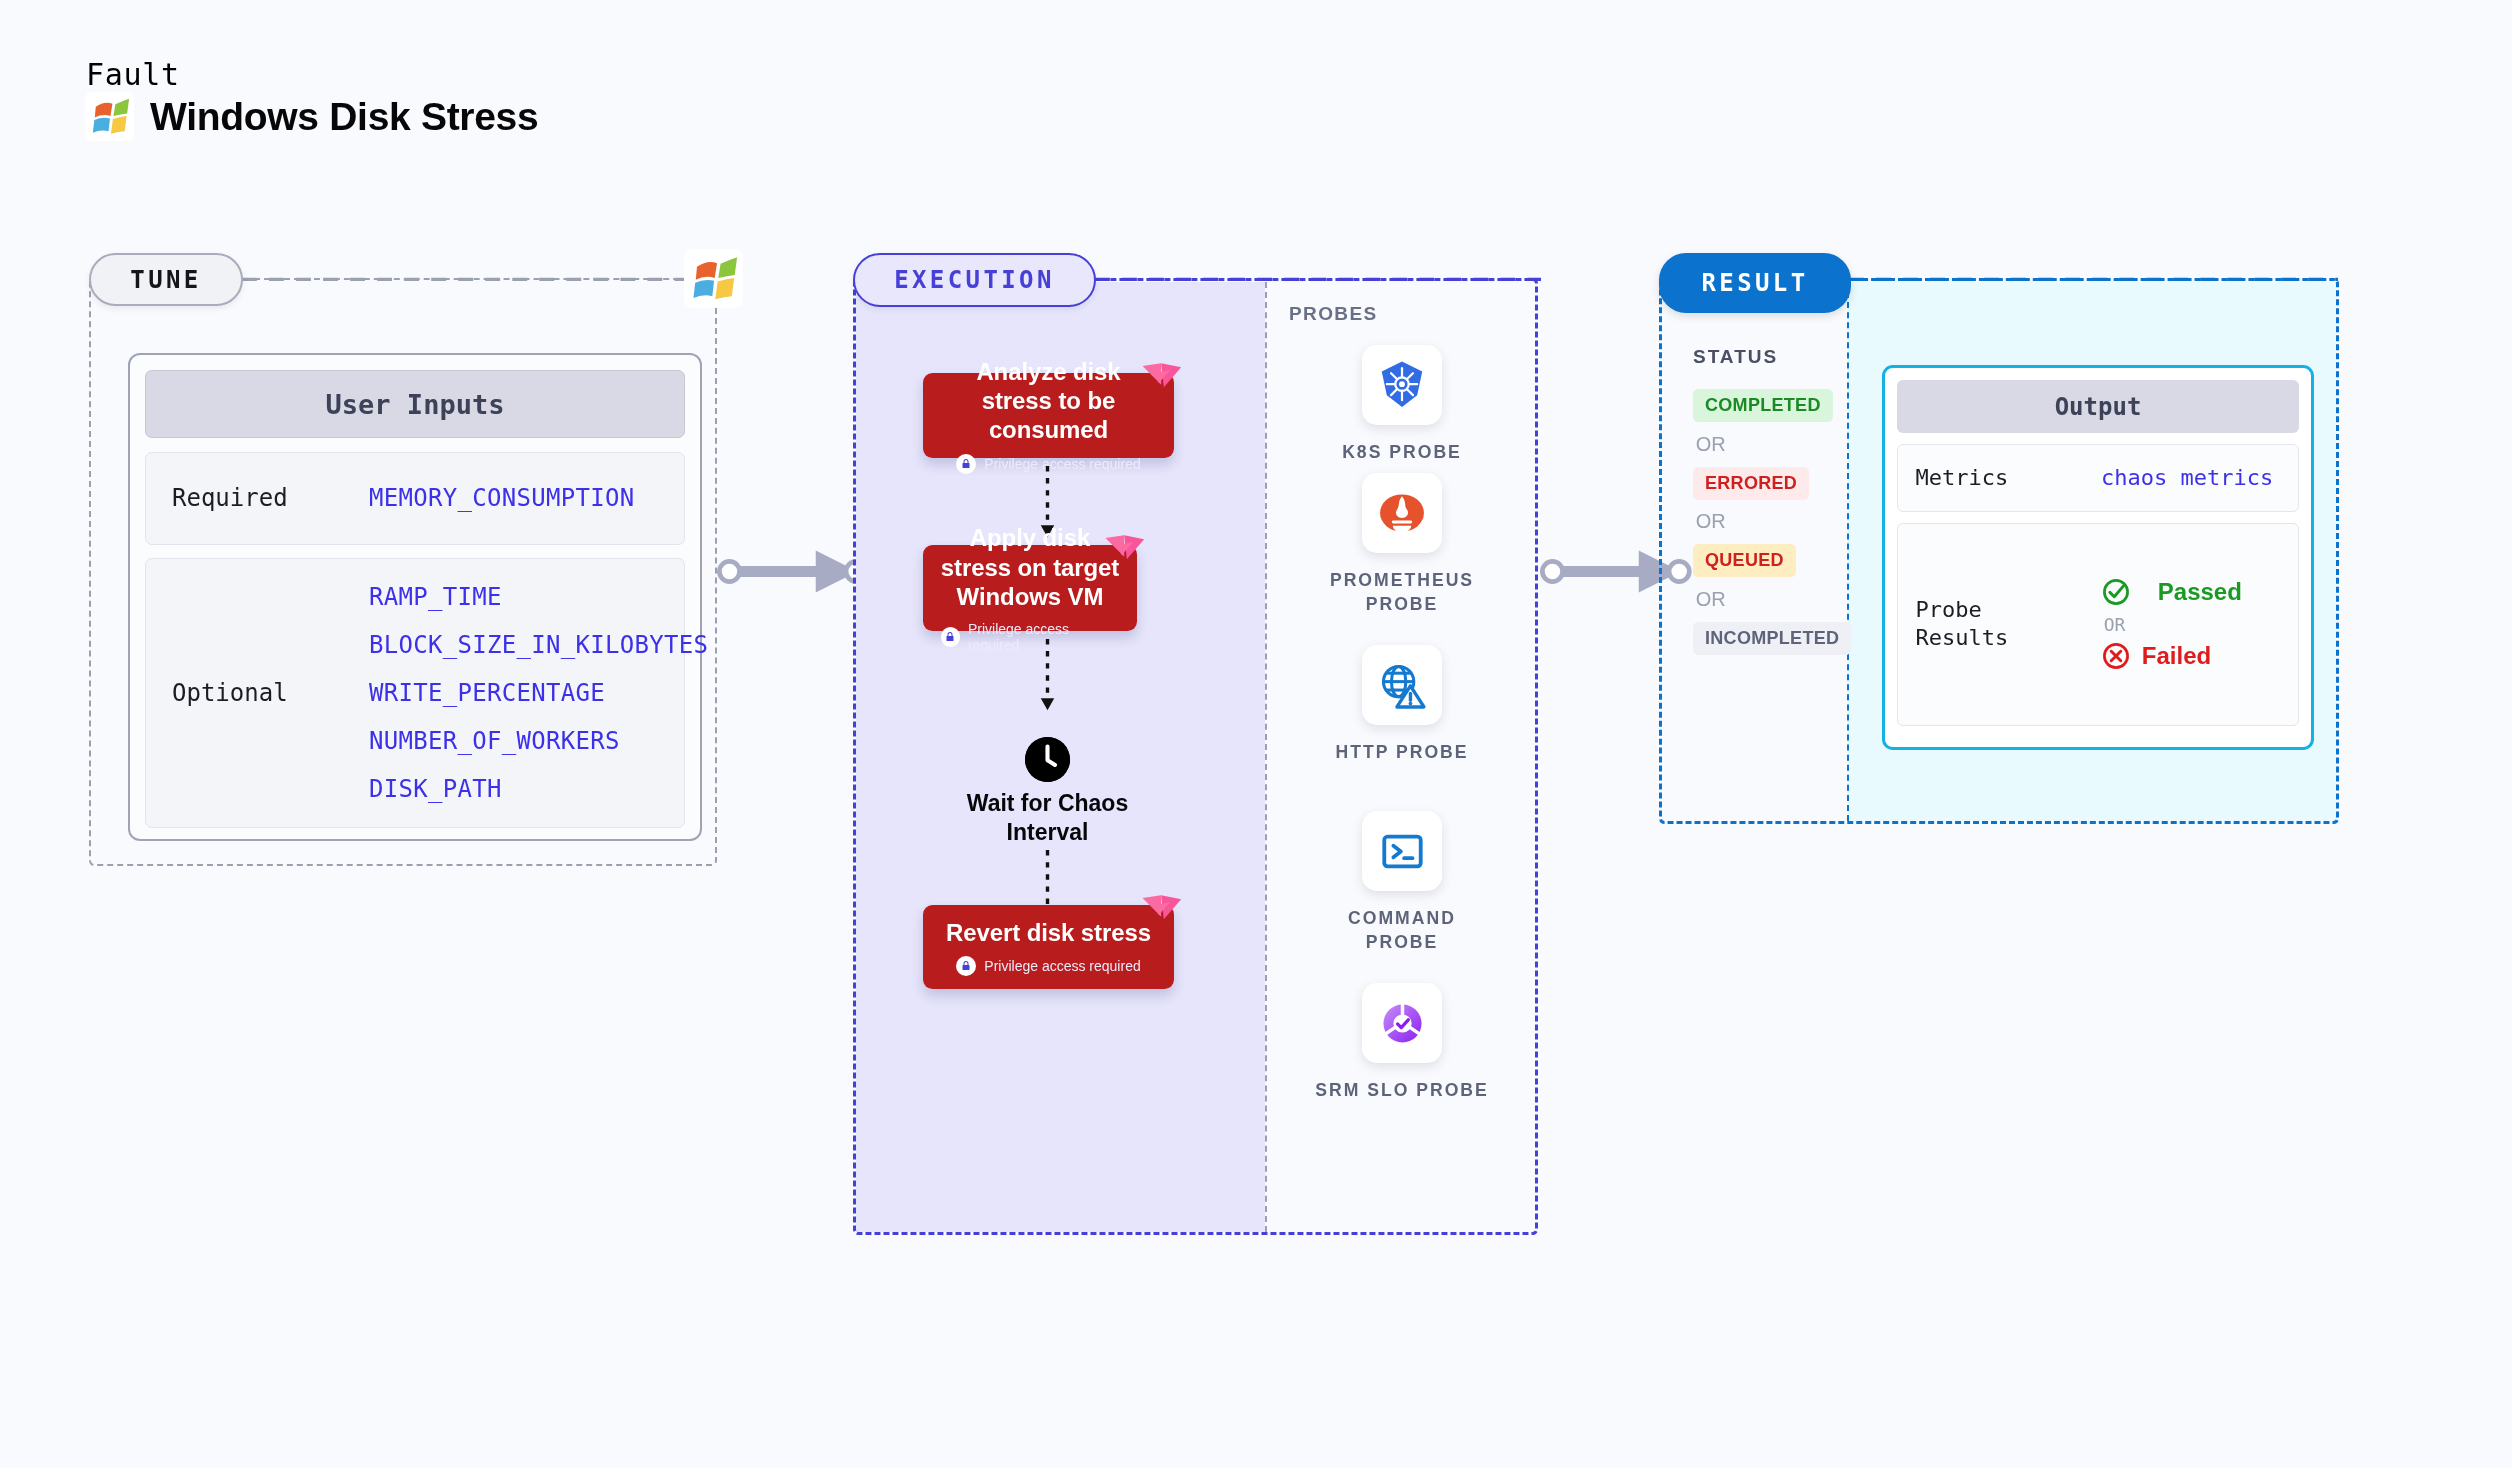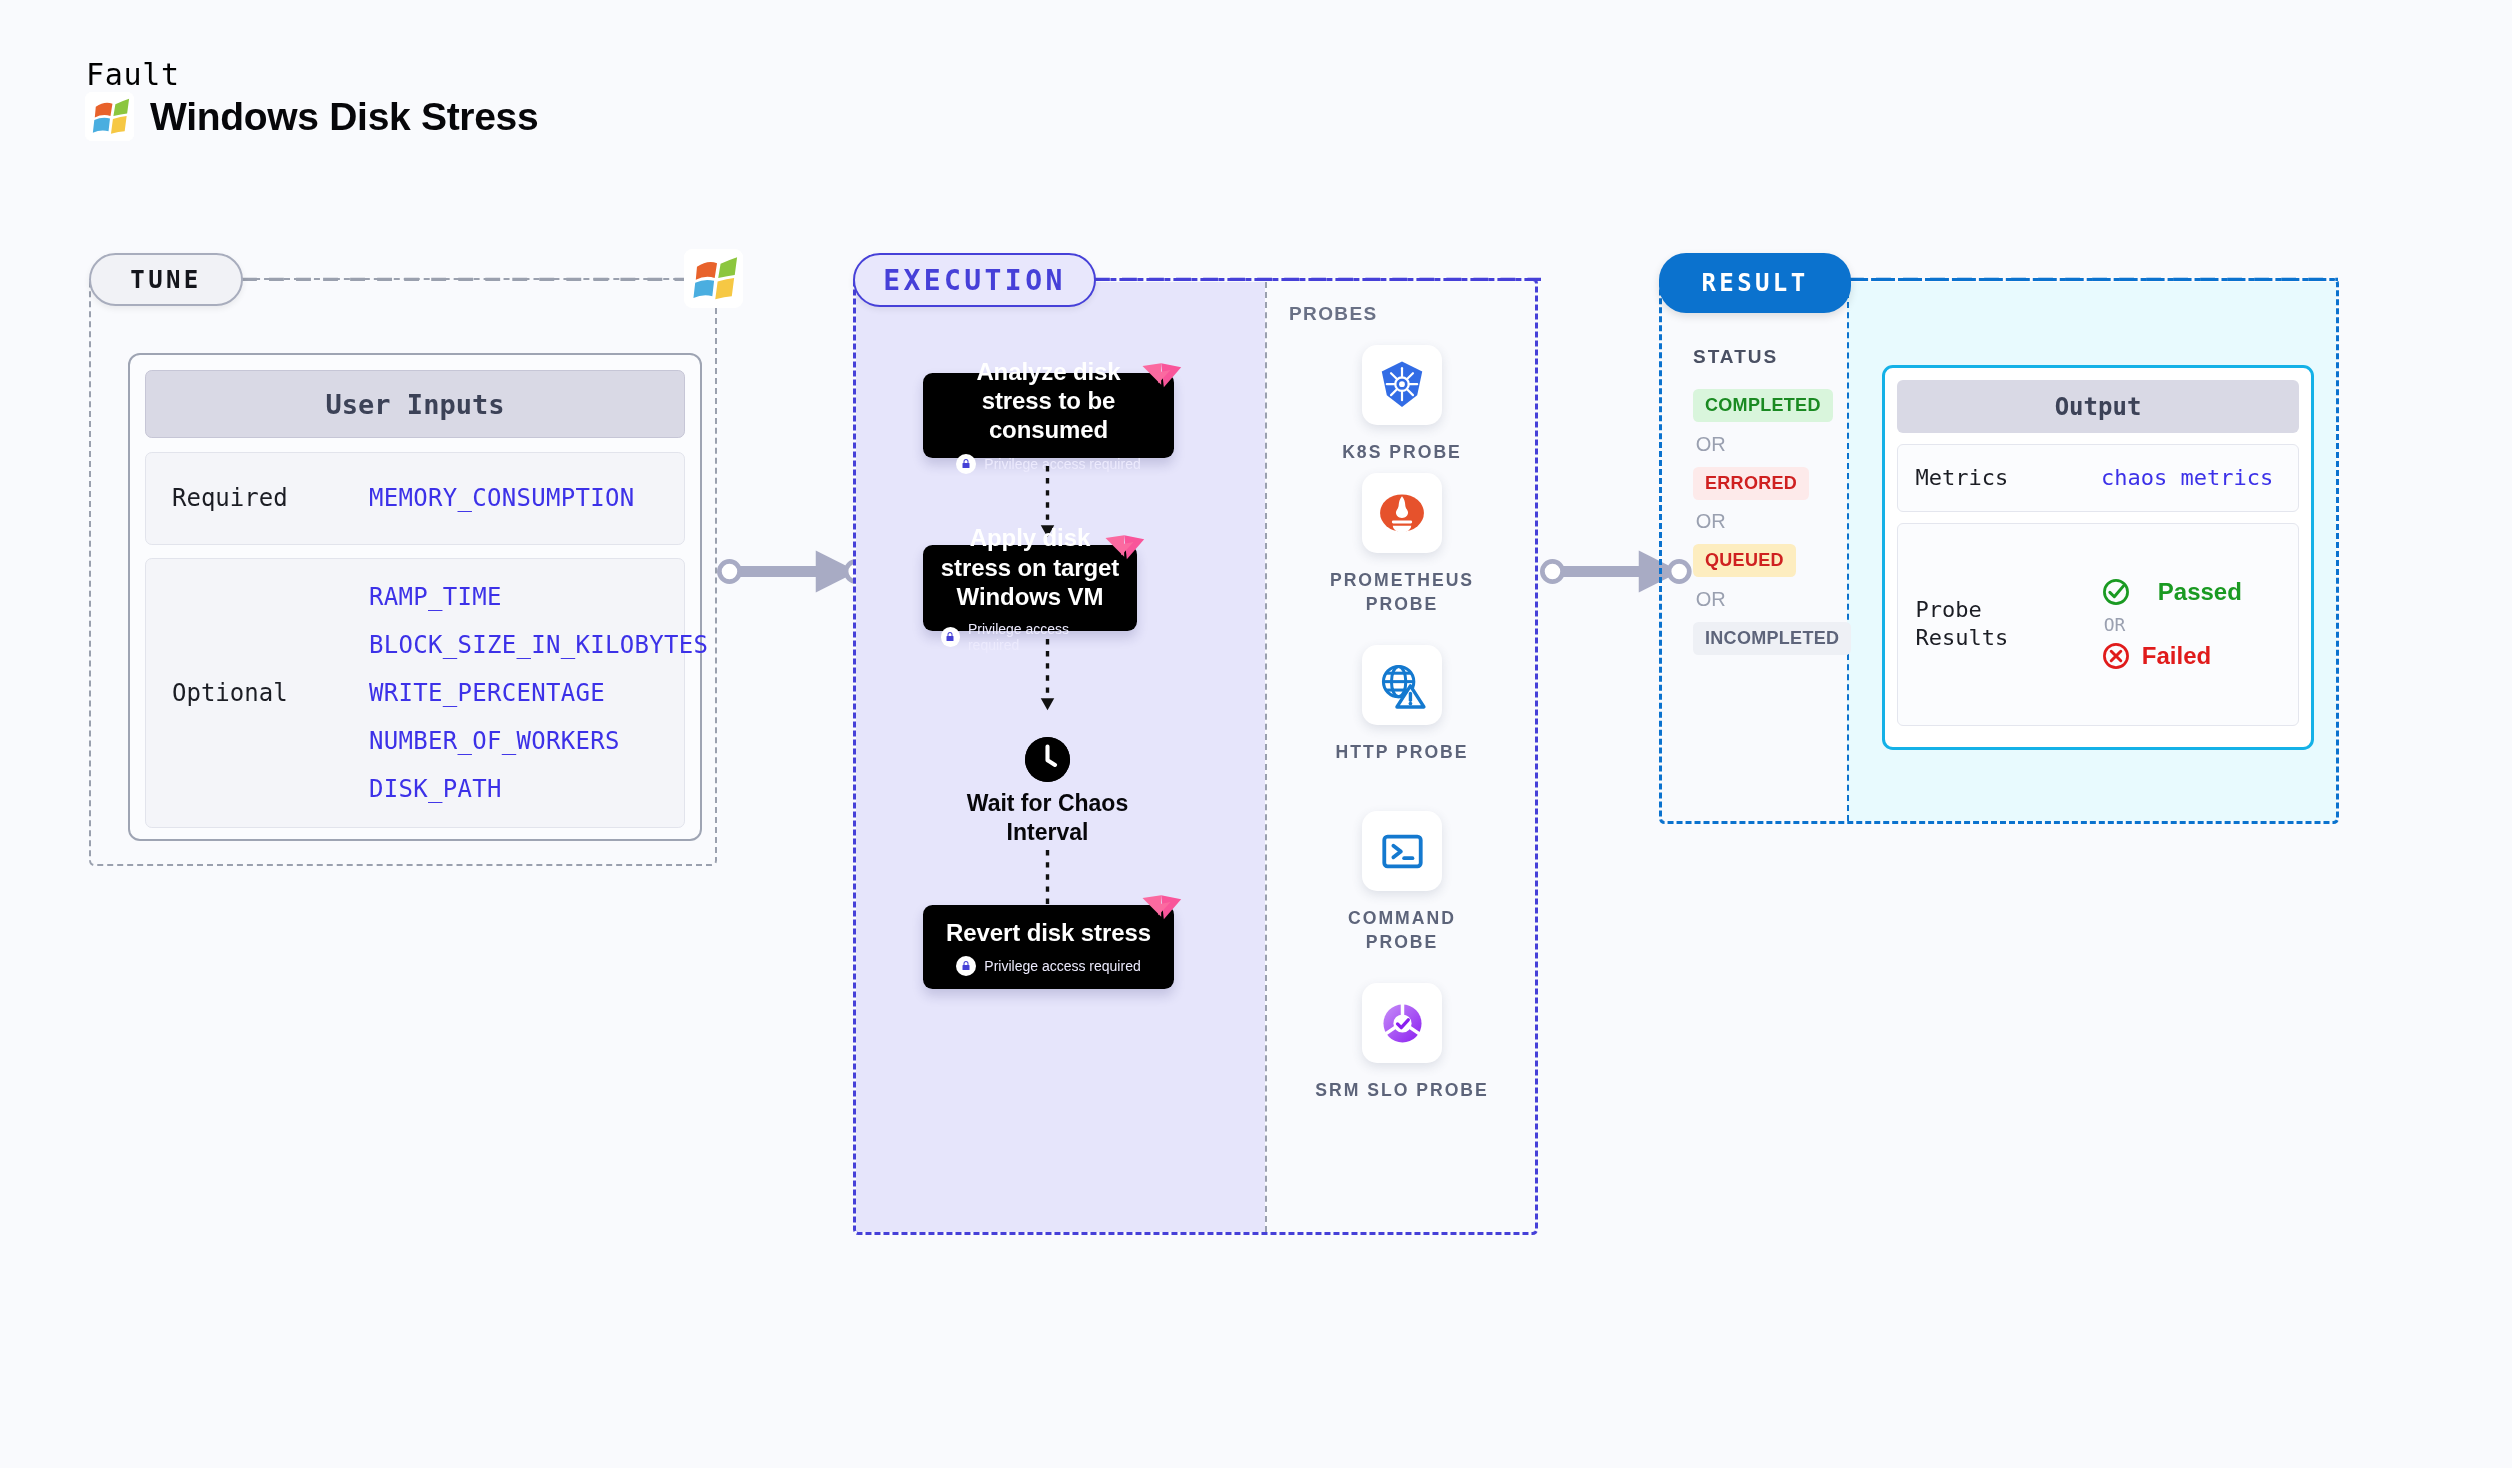--- a/index.html
+++ b/index.html
@@ -38,21 +38,21 @@
   }
   .badge-tune {
     left: 89px; top: 253px; width: 154px; height: 53px;
     border: 2.7px solid #a8adbd; border-radius: 27px;
     background: #f1f2f6; color: #14161c; font-size: 24px; font-weight: bold;
     box-shadow: 0 2.7px 6.8px rgba(0,0,0,0.07);
   }
   .badge-exec {
     left: 853px; top: 253px; width: 243px; height: 54px;
     border: 2.7px solid #4640d8; border-radius: 27px;
-    background: #e8e7fc; color: #4640d8; font-size: 28px; font-weight: bold;
+    background: #e8e7fc; color: #4640d8; font-size: 24px; font-weight: bold;
     box-shadow: 0 2.7px 6.8px rgba(0,0,0,0.07);
   }
   .badge-result {
     left: 1659px; top: 253px; width: 192px; height: 60px;
     border-radius: 27px; background: #0b72ce; color: #fff;
     font-size: 24px; font-weight: bold;
     box-shadow: 0 3.4px 8px rgba(0,0,0,0.12);
   }
 
   .dash-tune {
@@ -112,21 +112,21 @@
     font-size: 24px; color: #1b1d24;
   }
   .blk-values { display: flex; flex-direction: column; gap: 20px; }
   .param {
     font-family: "DejaVu Sans Mono", monospace;
     font-size: 24px; color: #3c31e8; letter-spacing: 0.3px;
   }
 
   
   .step {
-    position: absolute; background: #000000; border-radius: 9.5px;
+    position: absolute; background: #b91c1c; border-radius: 9.5px;
     box-shadow: 0 6.8px 12px rgba(40,40,110,0.18);
     display: flex; flex-direction: column; align-items: center; justify-content: center;
     padding: 12px 17.6px;
   }
   .step-title {
     color: #fff; font-size: 24px; font-weight: bold; text-align: center;
     line-height: 1.22; letter-spacing: -0.1px;
   }
   .step-priv {
     margin-top: 9.5px; display: flex; align-items: center; gap: 8px;

